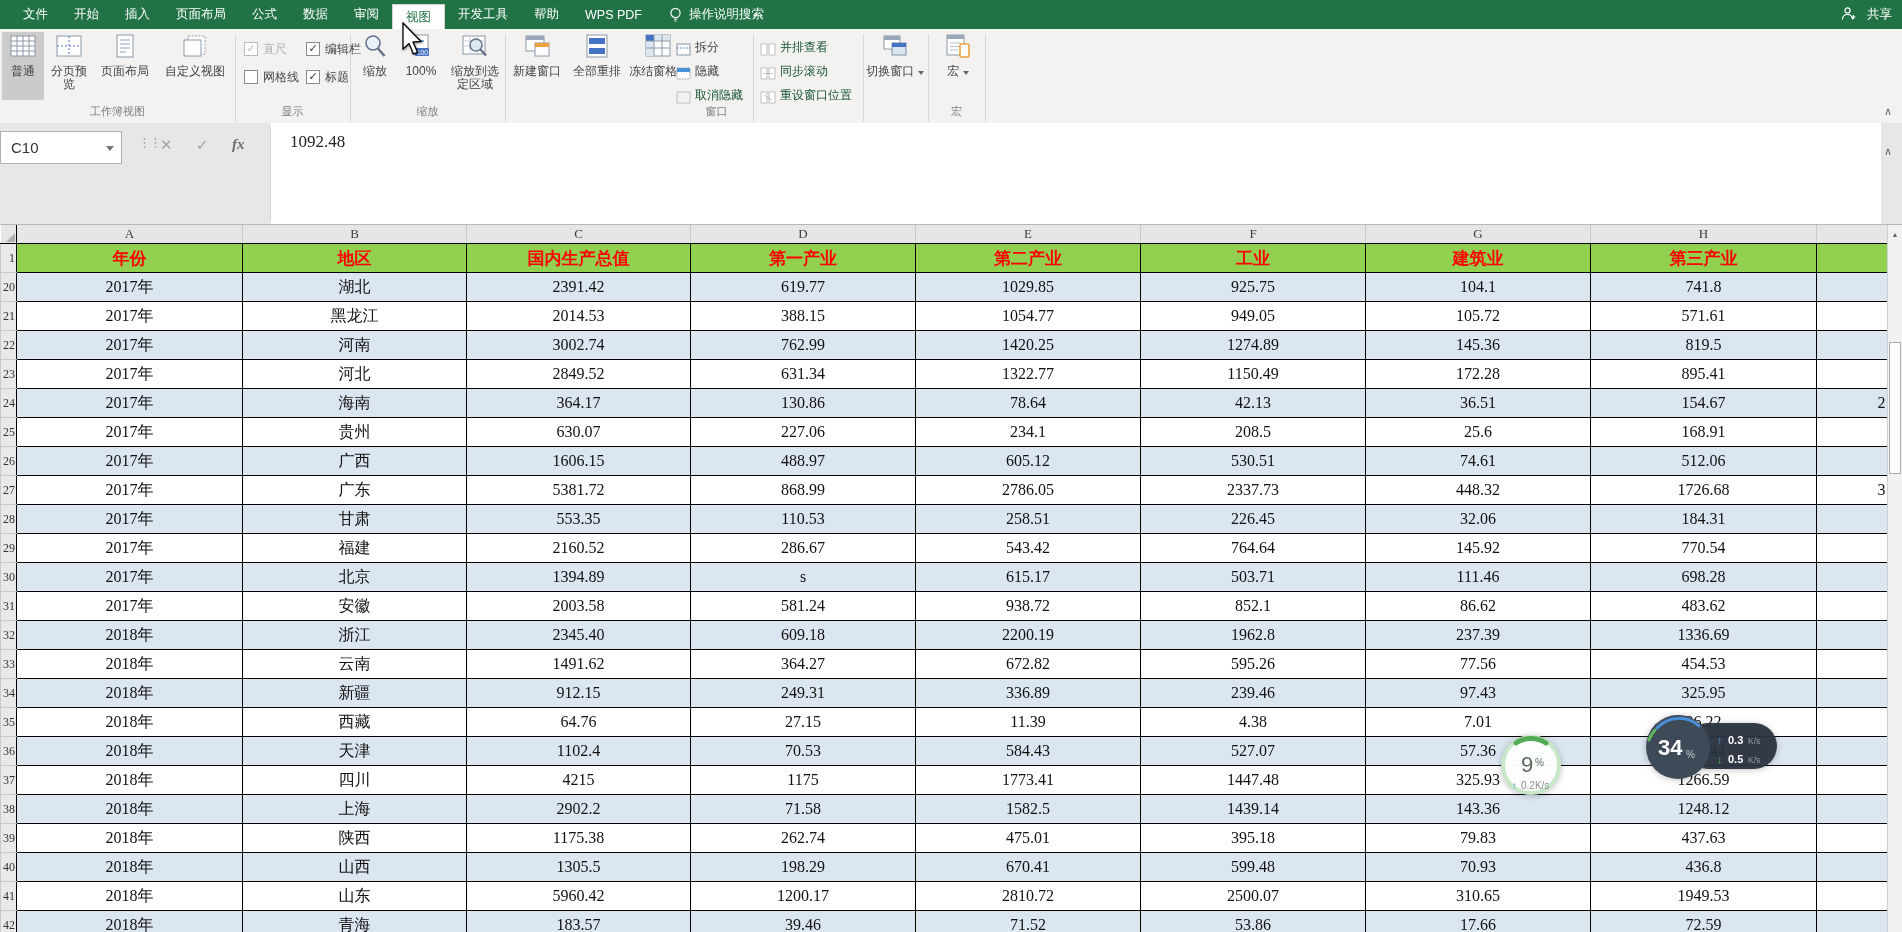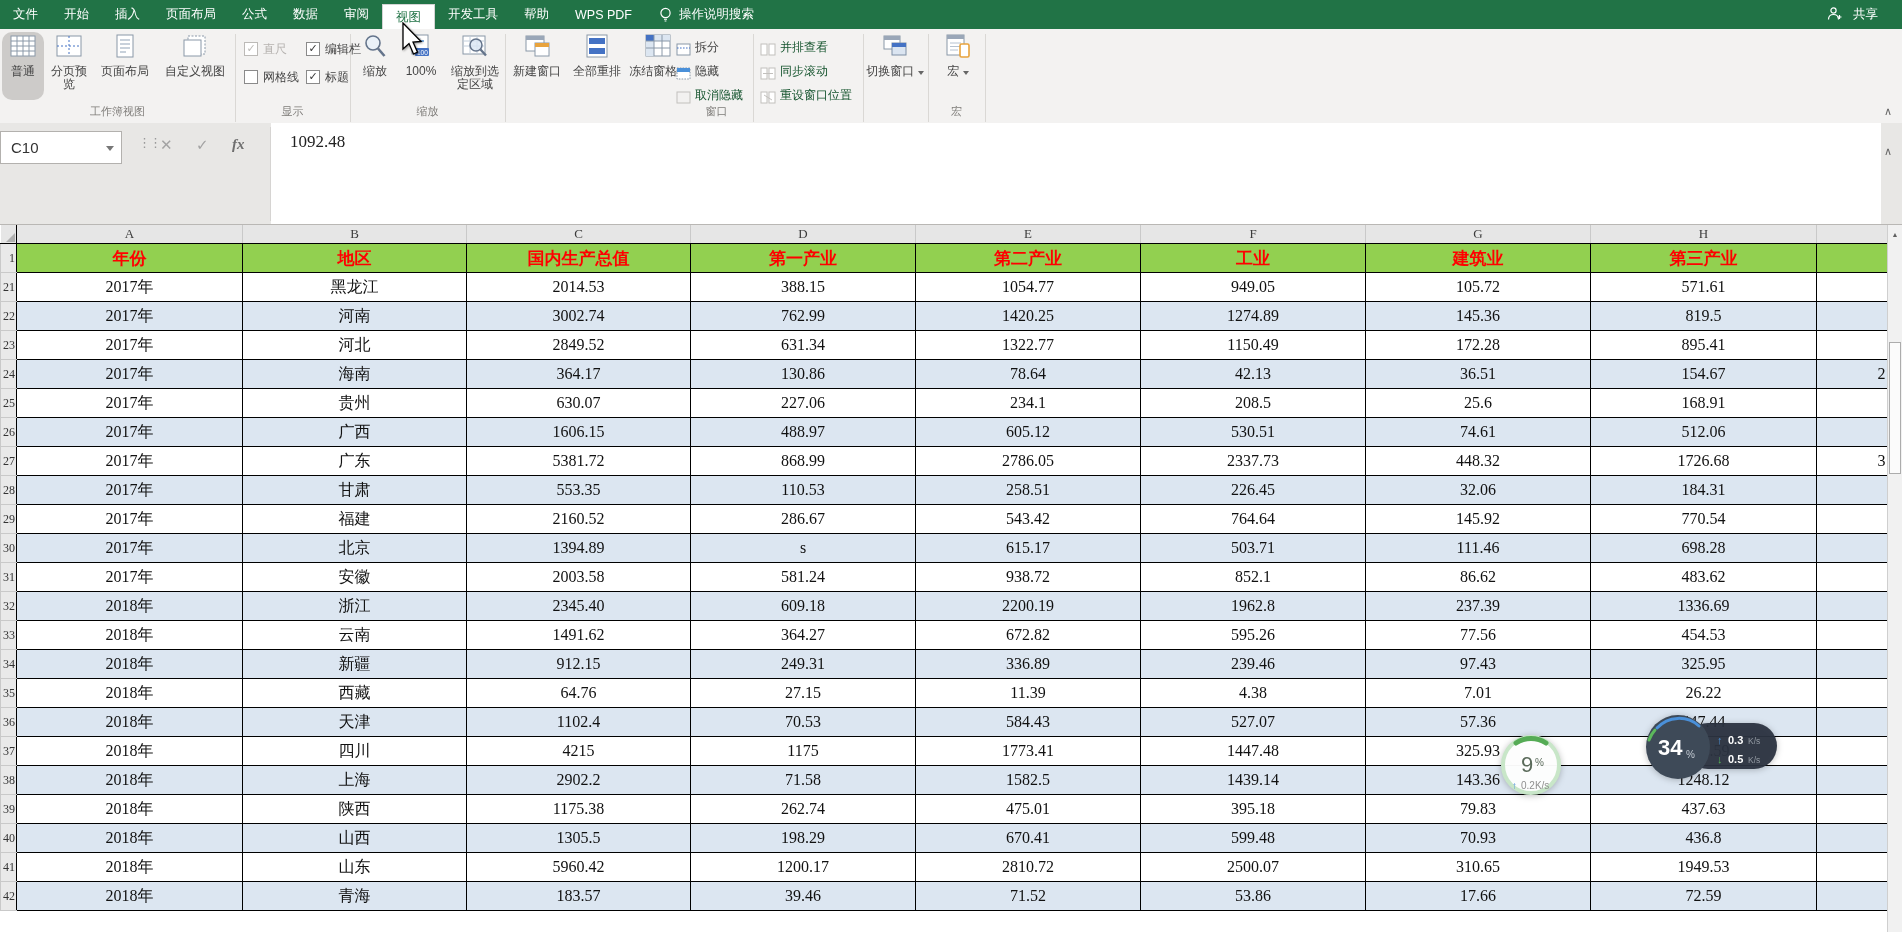--- a/index.html
+++ b/index.html
@@ -5,28 +5,28 @@
   html,body{margin:0;padding:0;background:#fff;}
   #app{position:relative;width:1902px;height:932px;overflow:hidden;
        font-family:"Liberation Sans","DejaVu Sans",sans-serif;background:#fff;}
   
   .tabbar{position:absolute;left:0;top:0;width:1902px;height:29px;background:#217346;
           display:flex;align-items:stretch;color:#fff;font-size:12.5px;}
   .tab{padding:0 13px;display:flex;align-items:center;cursor:default;white-space:nowrap;}
   .tab.active{background:#fff;color:#217346;margin-top:4px;border:1px solid #d4d4d4;border-bottom:none;}
   .searchbox{display:flex;align-items:center;margin-left:14px;gap:7px;}
   .bulb-icon{width:13px;height:16px;display:inline-block;}
-  .share{position:absolute;right:24px;top:0;height:29px;display:flex;align-items:center;gap:10px;color:#fff;font-size:12.5px;}
+  .share{position:absolute;right:10px;top:0;height:29px;display:flex;align-items:center;gap:10px;color:#fff;font-size:12.5px;}
   
   .ribbon{position:absolute;left:0;top:29px;width:1902px;height:94px;background:#f3f2f1;border-bottom:1px solid #d2d0ce;}
   .gdiv{position:absolute;top:5px;height:88px;width:1px;background:#dad8d5;}
   .glabel{position:absolute;top:74px;height:16px;line-height:16px;text-align:center;font-size:11px;color:#7f7d7a;}
   .rbtn{position:absolute;top:3px;height:68px;text-align:center;font-size:12px;color:#444;line-height:13px;cursor:default;}
   .rbtn .ricon{display:block;height:28px;margin:2px auto 3px auto;}
-  .rbtn.sel{background:#cdcbc9;border-radius:10px;}
+  .rbtn.sel{background:#cdcbc9;border-radius:2px;}
   .rsmall{position:absolute;height:20px;display:flex;align-items:flex-end;font-size:12px;color:#444;white-space:nowrap;cursor:default;}
   .rsmall .ricon{margin-right:4px;display:inline-flex;}
   .rsmall.dis{color:#14532d;}
   .caret{display:inline-block;width:0;height:0;border-left:3.5px solid transparent;border-right:3.5px solid transparent;border-top:4px solid #666;margin-top:2px;}
   .cbrow{position:absolute;display:flex;align-items:center;gap:5px;font-size:12px;color:#444;height:16px;}
   .cbrow.dis{color:#b6b3b0;}
   .cb{width:12px;height:12px;border:1px solid #8a8a8a;background:#fff;display:inline-flex;align-items:center;justify-content:center;font-size:11px;color:#333;}
   .cb.checked::after{content:"\2713";margin-top:-1px;}
   .cbrow.dis .cb{border-color:#bcbab7;color:#bcbab7;}
   .chevron{position:absolute;font-size:11px;color:#666;}
@@ -66,21 +66,21 @@
   
   .badge{position:absolute;filter:drop-shadow(0 1px 3px rgba(0,0,0,.25));}
   .cursor{position:absolute;filter:drop-shadow(1px 1px 1px rgba(0,0,0,.4));}
 </style>
 </head>
 <body>
 
 <div id="app">
 
   <div class="tabbar">
-    <div style="display:flex;">
+    <div style="display:flex;padding-left:10px;">
         <div class="tab">文件</div>
         <div class="tab">开始</div>
         <div class="tab">插入</div>
         <div class="tab">页面布局</div>
         <div class="tab">公式</div>
         <div class="tab">数据</div>
         <div class="tab">审阅</div>
         <div class="tab active">视图</div>
         <div class="tab">开发工具</div>
         <div class="tab">帮助</div>
@@ -380,20 +380,32 @@
             <td class="gcell">年份</td>
             <td class="gcell">地区</td>
             <td class="gcell">国内生产总值</td>
             <td class="gcell">第一产业</td>
             <td class="gcell">第二产业</td>
             <td class="gcell">工业</td>
             <td class="gcell">建筑业</td>
             <td class="gcell">第三产业</td>
             <td class="gcell pcol"></td>
           </tr>
+          <tr class="band">
+            <td class="rn">20</td>
+            <td class="cell">2017年</td>
+            <td class="cell">湖北</td>
+            <td class="cell">2391.42</td>
+            <td class="cell">619.77</td>
+            <td class="cell">1029.85</td>
+            <td class="cell">925.75</td>
+            <td class="cell">104.1</td>
+            <td class="cell">741.8</td>
+            <td class="cell pcol pr"></td>
+          </tr>
           <tr>
             <td class="rn">21</td>
             <td class="cell">2017年</td>
             <td class="cell">黑龙江</td>
             <td class="cell">2014.53</td>
             <td class="cell">388.15</td>
             <td class="cell">1054.77</td>
             <td class="cell">949.05</td>
             <td class="cell">105.72</td>
             <td class="cell">571.61</td>

